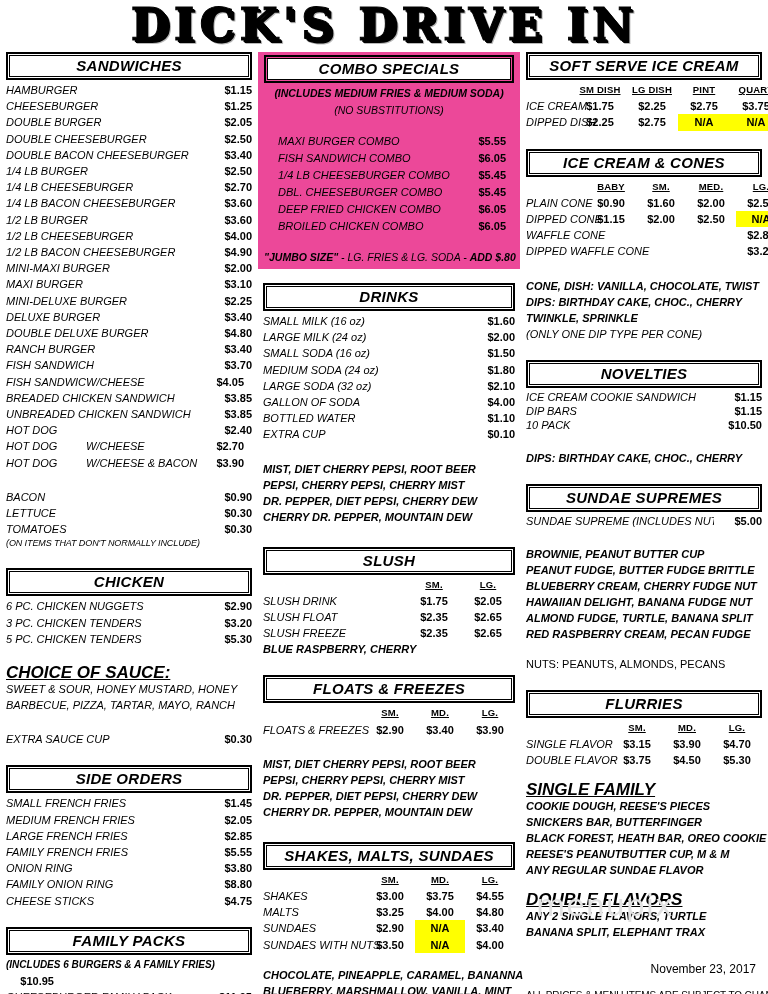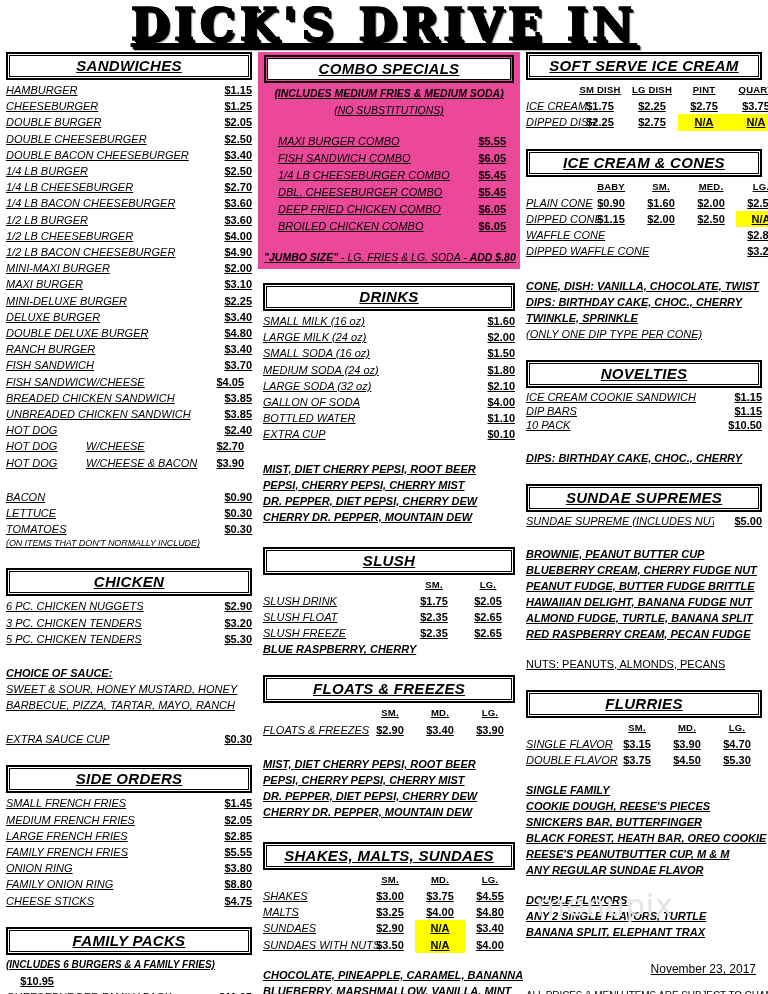--- a/index.html
+++ b/index.html
@@ -14,21 +14,20 @@
     color: #000;
     position: relative;
     overflow: hidden;
   }
   .page {
     width: 768px;
     height: 994px;
     position: relative;
     box-sizing: border-box;
     padding: 0 6px;
-    text-decoration: underline;
   }
 
   
   .title {
     text-align: center;
     font-family: "DejaVu Serif", serif;
     font-weight: bold;
     font-size: 44px;
     letter-spacing: 5px;
     line-height: 46px;
@@ -106,21 +105,21 @@
     font-style: italic;
     font-weight: bold;
     font-size: 11px;
     line-height: 16px;
     white-space: nowrap;
   }
   .ctr.reg { font-weight: normal; }
   .ctr.plain { font-style: normal; font-weight: normal; }
   .ctr.ul {
     text-decoration: underline;
-    font-size: 11px;
+    font-size: 17px;
   }
   .spacer14 { height: 14px; }
   .spacer18 { height: 18px; }
   .spacer22 { height: 22px; }
 
   
   .tbl { width: 100%; }
   .trow {
     display: flex;
     align-items: baseline;
@@ -716,22 +715,22 @@
       <div class="bar">
         <div class="bar-inner">SUNDAE SUPREMES</div>
       </div>
       <div class="row small">
         <span class="nm">SUNDAE SUPREME (INCLUDES NUTS)</span>
         <span class="pr">$5.00</span>
       </div>
       <div class="spacer18"></div>
       <div id="supreme-flavors">
           <div class="ctr">BROWNIE,  PEANUT BUTTER CUP</div>
+          <div class="ctr">PEANUT FUDGE, BUTTER FUDGE BRITTLE</div>
           <div class="ctr">BLUEBERRY CREAM, CHERRY FUDGE NUT</div>
-          <div class="ctr">PEANUT FUDGE, BUTTER FUDGE BRITTLE</div>
           <div class="ctr">HAWAIIAN DELIGHT, BANANA FUDGE NUT</div>
           <div class="ctr">ALMOND FUDGE, TURTLE, BANANA SPLIT</div>
           <div class="ctr">RED RASPBERRY CREAM, PECAN FUDGE</div>
         </div>
       <div class="spacer14"></div>
       <div class="ctr plain">NUTS:  PEANUTS, ALMONDS, PECANS</div>
 
       <div class="spacer18"></div>
       <div class="bar">
         <div class="bar-inner">FLURRIES</div>

